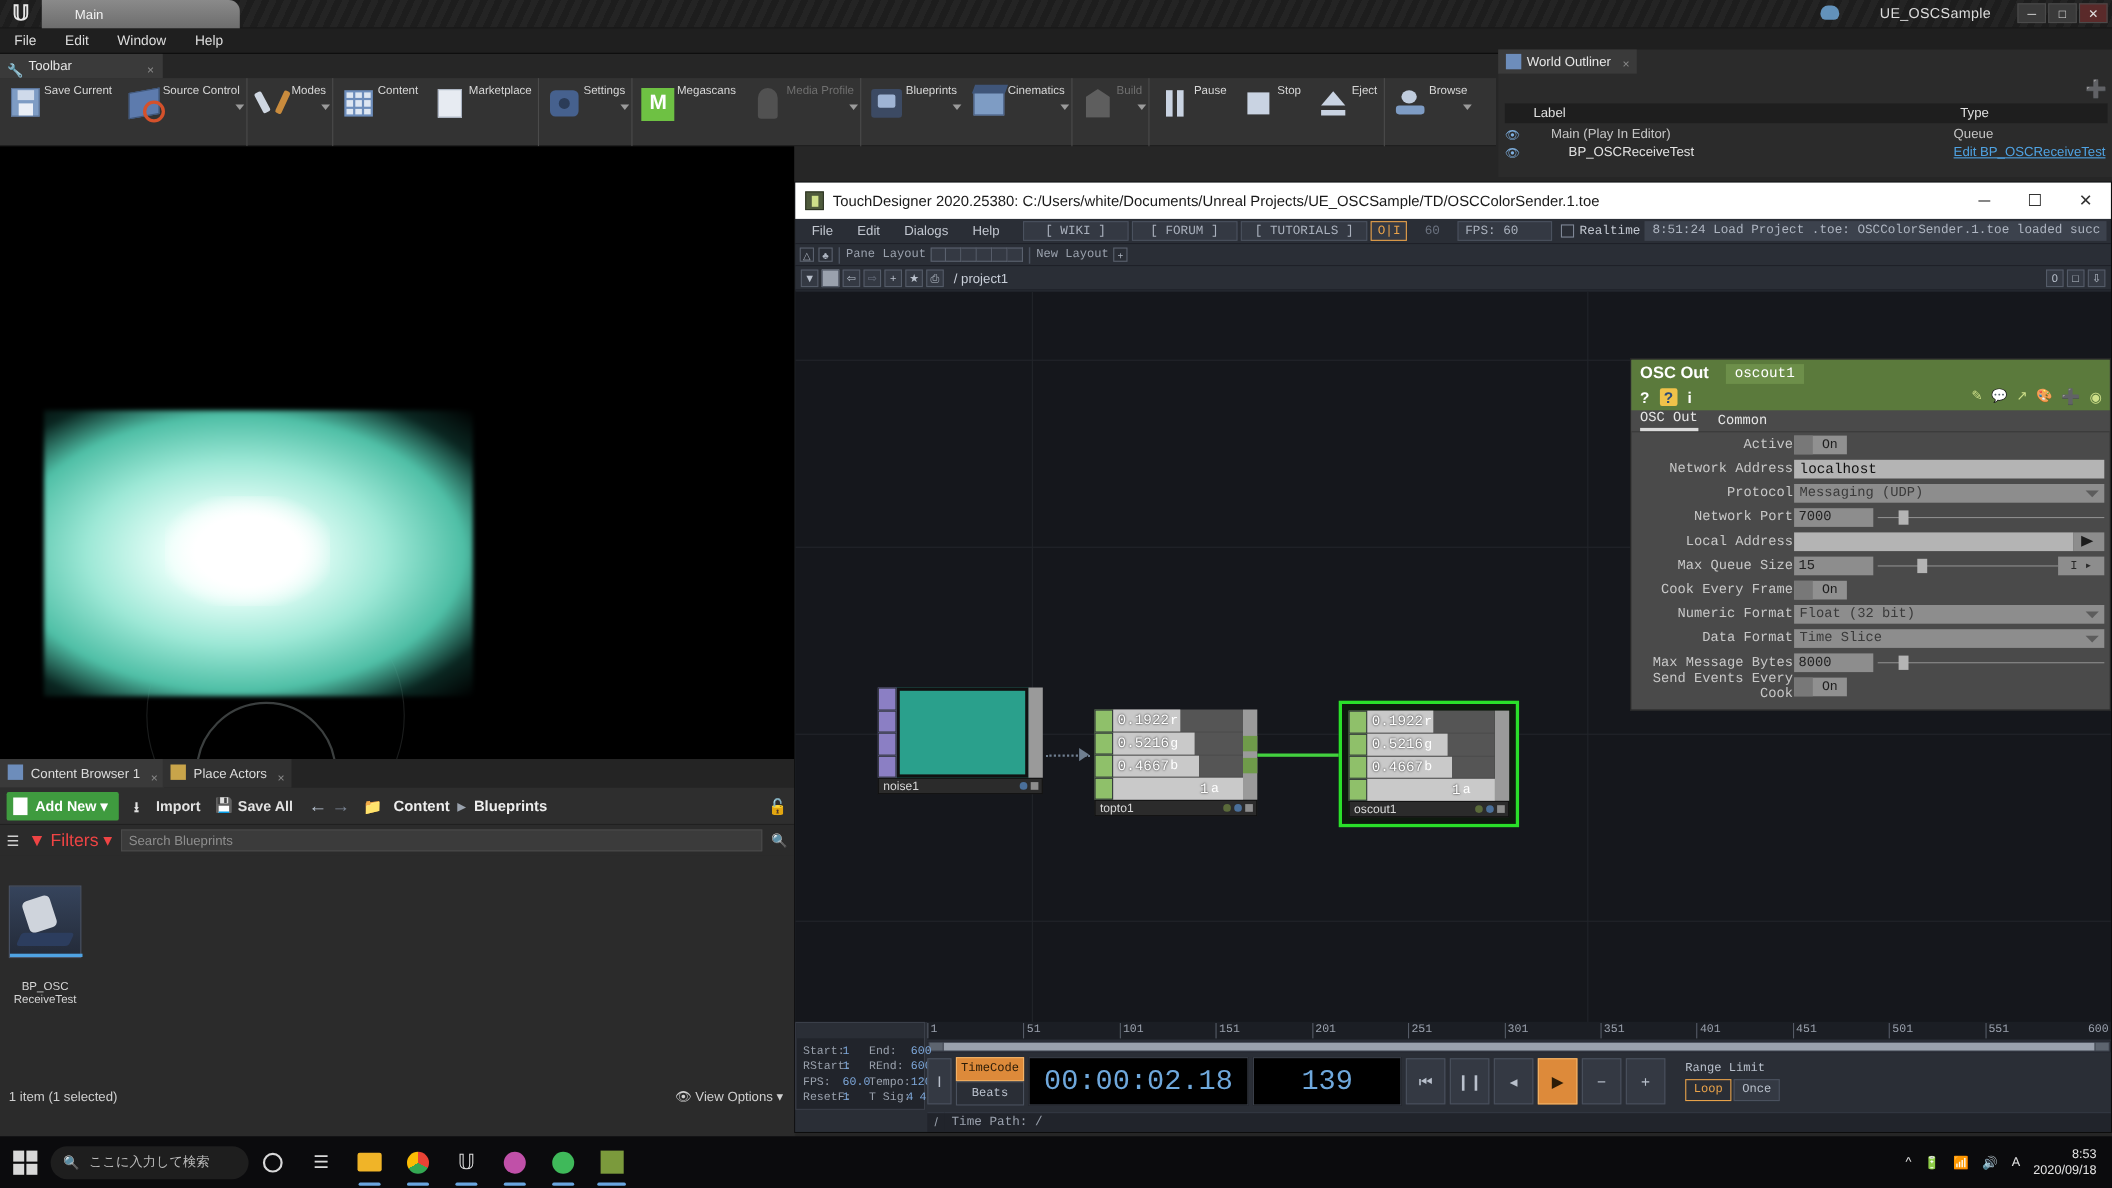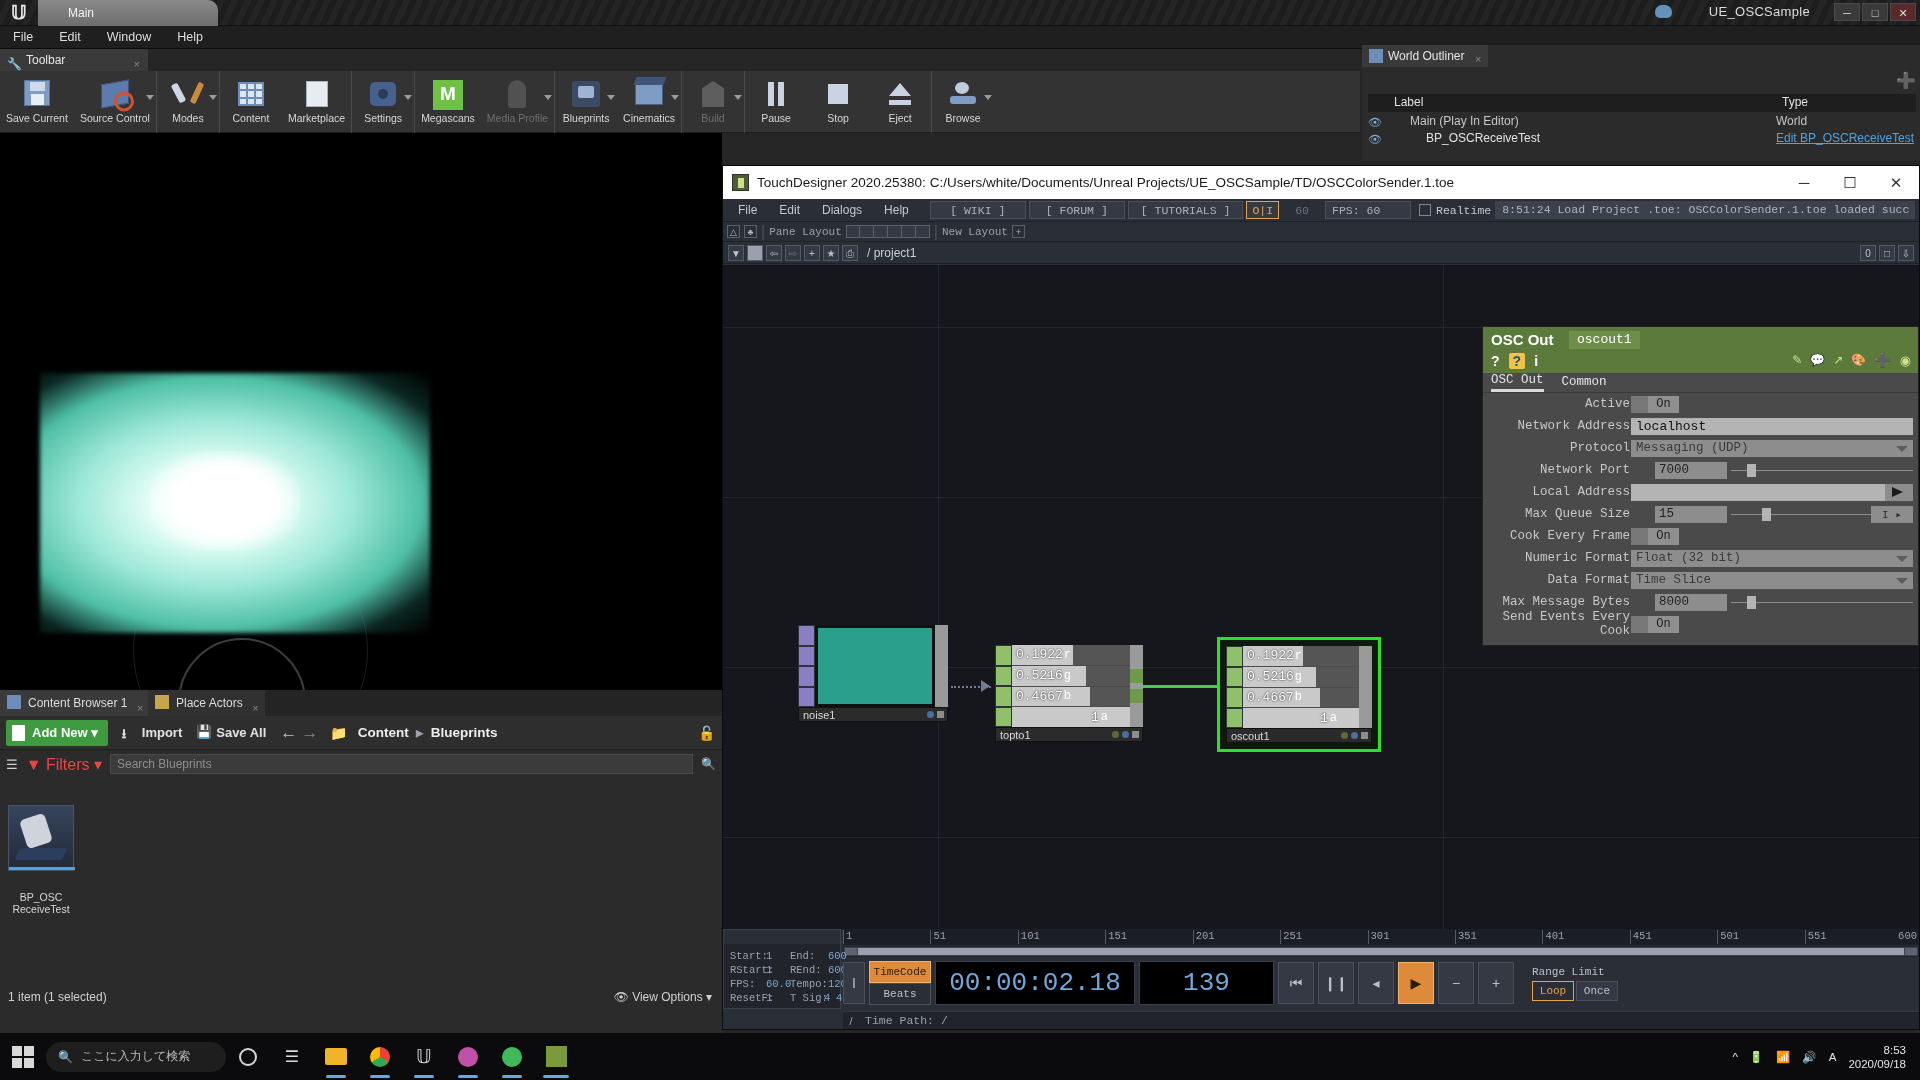--- a/index.html
+++ b/index.html
@@ -39,21 +39,21 @@
     padding-left:26px;}
   .tb-tab .wrench { position:absolute; left:7px; top:4px; width:14px;height:14px;
     color:#7fb0e0; font-size:12px; }
   .tb-tab .x { position:absolute; right:8px; top:4px; color:#888; font-size:11px;}
 
   .ue-toolbar { position:absolute; left:0; top:71px; width:1360px; height:62px;
     background:#333333; border-bottom:1px solid #1b1b1b; display:flex;
     align-items:flex-start; }
   .tgrp { display:flex; height:62px; border-right:1px solid #4b4b4b; }
   .titem { width:auto; min-width:62px; padding:2px 6px 0 6px; position:relative;
-    display:flex; flex-direction:column; align-items:center; }
+    display:flex; flex-direction:row; }
   .ticon { width:34px; height:32px; margin-top:4px; position:relative; }
   .tlabel { font-size:10.5px; color:#d7d7d7; margin-top:3px; white-space:nowrap;}
   .tlabel.dim { color:#6f6f6f; }
   .tcaret { position:absolute; right:2px; top:24px; width:0;height:0;
     border-left:4px solid transparent;border-right:4px solid transparent;
     border-top:5px solid #9b9b9b;}
 
   
   .ic-save { width:26px;height:26px;margin:3px auto;background:#7e9cc4;
      border:1px solid #5c769b; position:relative;}
@@ -270,21 +270,21 @@
   .ptoggle .kn{width:17px;background:#787878;}
   .ptoggle .tx{flex:1;color:#1d1d1d;font-size:12px;text-align:center;line-height:17px;
      font-family:"Liberation Mono",monospace;}
   .pmenu{flex:1;height:17px;background:#8d8d8d;color:#3a3a3a;font-size:12.5px;
      line-height:17px;padding-left:5px;position:relative;font-family:"Liberation Mono",monospace;}
   .pmenu .cv{position:absolute;right:5px;top:6px;width:0;height:0;
      border-left:6px solid transparent;border-right:6px solid transparent;border-top:6px solid #5c5c5c;}
   .ptext{flex:1;height:17px;background:#b4b4b4;color:#111;font-size:13px;line-height:17px;
      padding-left:5px;font-family:"Liberation Mono",monospace;}
   .pnum{width:72px;height:17px;background:#8d8d8d;color:#222;font-size:12.5px;
-     line-height:17px;padding-left:4px;font-family:"Liberation Mono",monospace;margin-left:24px;}
+     line-height:17px;padding-left:4px;font-family:"Liberation Mono",monospace;}
   .pslider{flex:1;height:17px;position:relative;margin-left:4px;}
   .pslider .tr{position:absolute;left:0;right:0;top:8px;height:1px;background:#8d8d8d;}
   .pslider .hd{position:absolute;top:2px;width:9px;height:13px;background:#b4b4b4;}
   .pbtnarrow{width:28px;height:17px;background:#8d8d8d;position:relative;}
   .pbtnarrow:after{content:"";position:absolute;left:7px;top:3px;border-left:11px solid #1c1c1c;
      border-top:5px solid transparent;border-bottom:5px solid transparent;}
   .pend{width:42px;height:17px;background:#8d8d8d;color:#2a2a2a;font-size:11px;
      display:flex;align-items:center;justify-content:space-around;
      font-family:"Liberation Mono",monospace;}
 
@@ -586,21 +586,21 @@
       <span class="x">×</span>
     </div>
     <div class="wo-add" style="color:#4fa3e3;font-size:16px;text-align:center">➕</div>
     <div class="wo-head">
       <span class="lbl">Label</span>
       <span class="typ">Type</span>
     </div>
     <div class="wo-row" style="top:69px;width:548px">
       <span class="eye" style="color:#7fb0e0;font-size:11px">👁</span>
       <span class="nm" style="left:42px">Main (Play In Editor)</span>
-      <span class="ty">World</span>
+      <span class="ty">Queue</span>
     </div>
     <div class="wo-row" style="top:86px;width:548px">
       <span class="eye" style="color:#7fb0e0;font-size:11px">👁</span>
       <span class="nm" style="left:58px;color:#e3e3e3">BP_OSCReceiveTest</span>
       <span class="ty link">Edit BP_OSCReceiveTest</span>
     </div>
   </div>
 </div>
 
 <div class="td">

